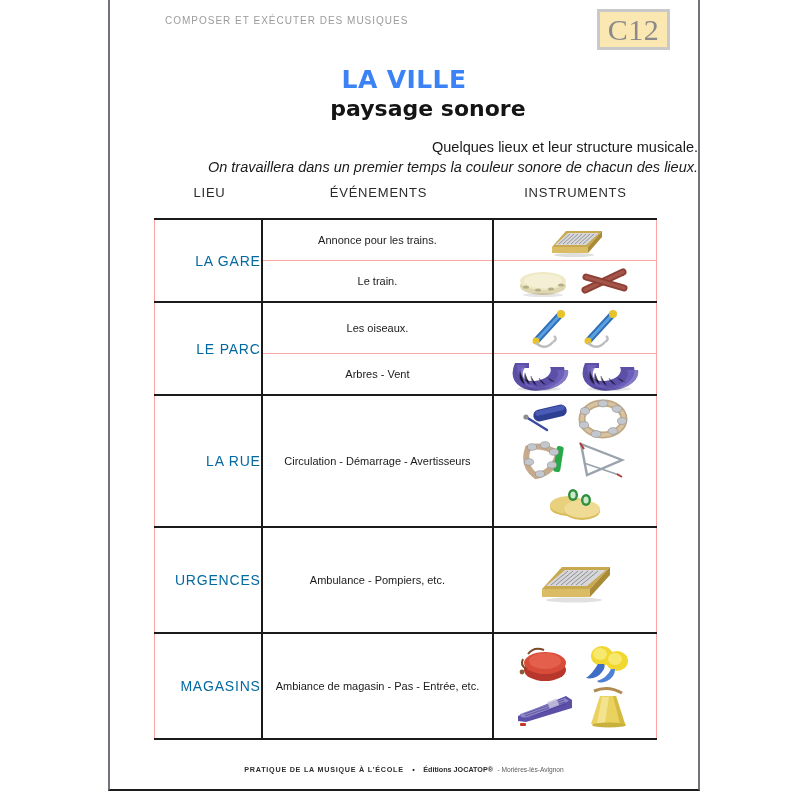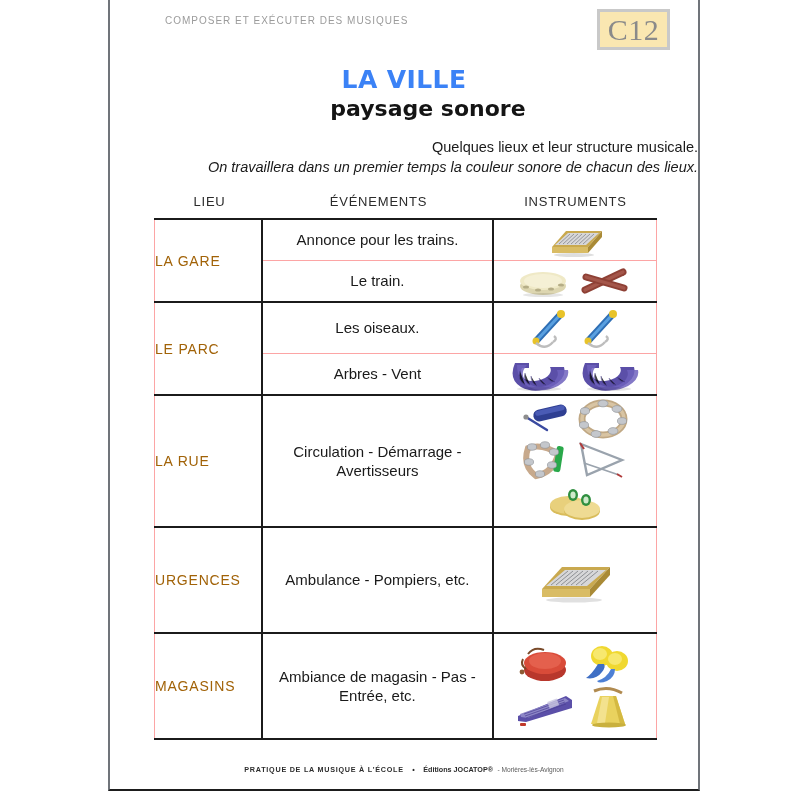--- a/index.html
+++ b/index.html
@@ -102,21 +102,21 @@
     font-style: italic;
     font-size: 14.5px;
     color: #1a1a1a;
     line-height: 1.35;
     margin-left: 12px;
   }
 
   
   .col-headers {
     position: relative;
-    margin-top: 17px;
+    margin-top: 8px;
     height: 20px;
     font-size: 13px;
     color: #2b2b2b;
     letter-spacing: 0.8px;
   }
   .col-head {
     position: absolute;
     text-align: center;
     white-space: nowrap;
   }
@@ -138,29 +138,29 @@
     padding: 0;
     vertical-align: middle;
   }
   .sound-table tr.group-start > td { border-top: 2px solid #1b1b1b; }
   .sound-table tr.group-end > td { border-bottom: 2px solid #1b1b1b; }
   .col-lieu { width: 107px; }
   .col-evt  { width: 231px; }
   .col-instr{ width: 163px; }
 
   .cell-lieu {
-    text-align: left;
+    text-align: right;
     font-size: 14px;
-    color: #a16207;
+    color: #0369a1;
     letter-spacing: 0.8px;
     border-right: 2px solid #1b1b1b !important;
   }
   .cell-evt {
     text-align: center;
-    font-size: 15px;
+    font-size: 11px;
     color: #1a1a1a;
     padding: 4px 10px !important;
     line-height: 1.3;
     border-right: 2px solid #1b1b1b !important;
   }
   .cell-instr {
     text-align: center;
     padding: 3px 2px !important;
   }
   .instr-wrap {

